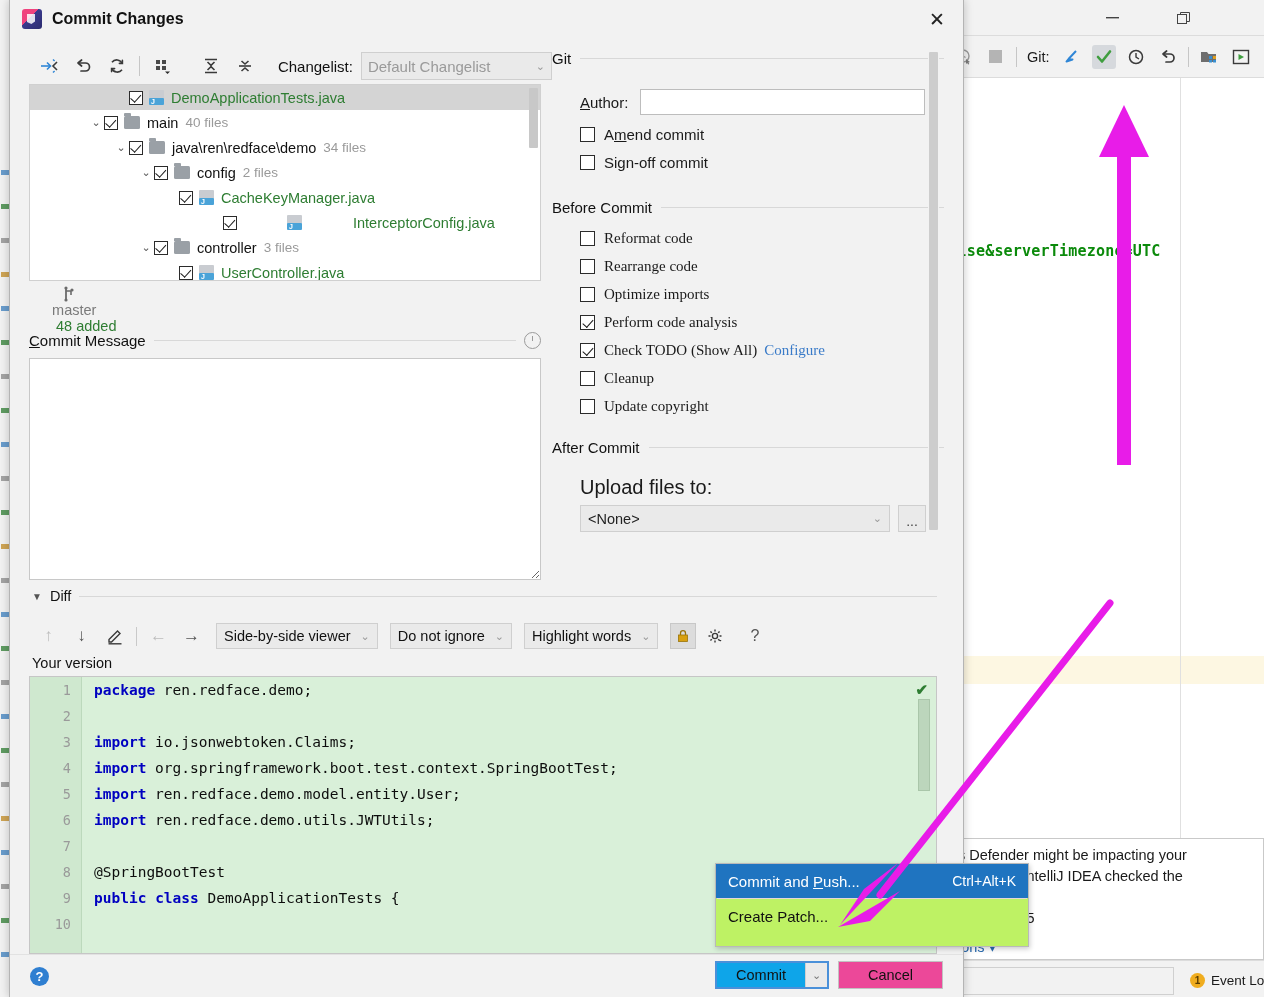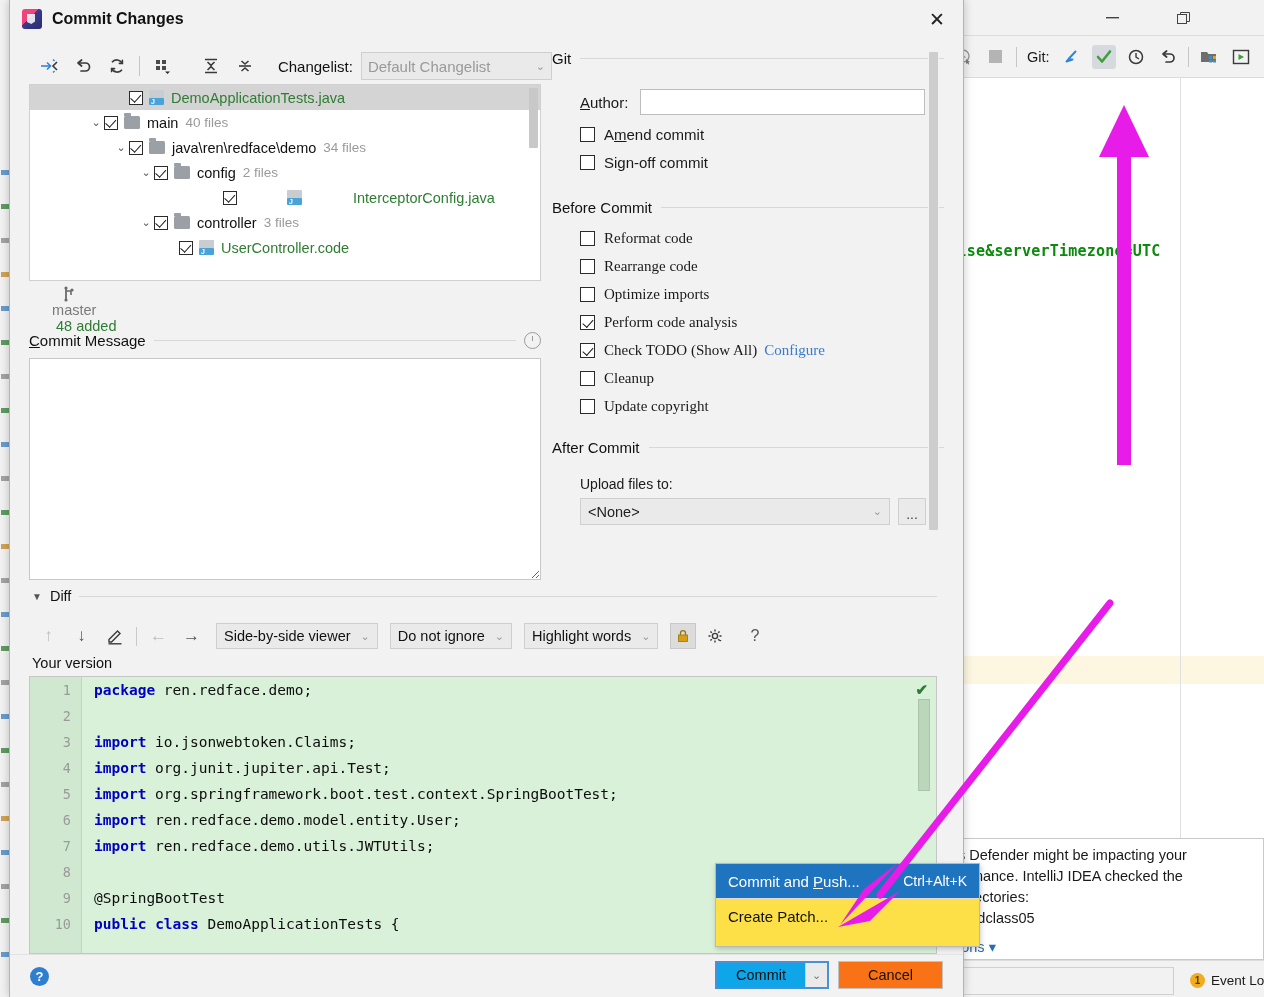--- a/index.html
+++ b/index.html
@@ -210,21 +210,21 @@
   .chk-row { display:flex; align-items:center; margin:11px 0 0 28px; font-size:15px; }
   .chk {
     width:15px; height:15px; border:1.4px solid #2b2b2b; background:#fff;
     flex:none; margin-right:9px; position:relative;
   }
   .chk.on::after {
     content:""; position:absolute; left:3.8px; top:1px; width:4.5px; height:9px;
     border:solid #1b1b1b; border-width:0 1.6px 1.6px 0; transform:rotate(42deg);
   }
   .cfg-link { color:#3a7bc8; margin-left:7px; }
-  .upload-lbl { margin:20px 0 0 28px; font-size:14px; }
+  .upload-lbl { margin:20px 0 0 28px; font-size:20px; }
   .upload-row { display:flex; align-items:center; margin:6px 0 0 28px; gap:8px; }
   .upload-combo {
     width:310px; height:27px; background:#eaeaea; border:1px solid #cfcfcf;
     display:flex; align-items:center; justify-content:space-between;
     padding:0 7px; font-size:14.5px; color:#222;
   }
   .ellip-btn {
     width:28px; height:27px; background:#eaeaea; border:1px solid #cfcfcf;
     display:flex; align-items:flex-end; justify-content:center;
     font-size:14px; color:#444; padding-bottom:2px;
@@ -277,22 +277,22 @@
     font-family:"DejaVu Sans Mono", monospace; font-size:14.5px; color:#0d0d0d;
   }
   .kw { color:#0000c0; font-weight:bold; }
   .code-check { position:absolute; right:8px; top:4px; color:#2e7d32;
     font-size:15px; font-weight:bold; }
   .code-scroll { position:absolute; right:6px; top:22px; width:12px; height:92px;
     background:#bcd6bc; border:1px solid #aac6aa; }
 
   
   .ctx-menu {
-    position:absolute; left:705px; top:863px; width:265px; height:84px;
-    background:#fde047; border:1px solid #b9b9b9; z-index:40;
+    position:absolute; left:705px; top:863px; width:314px; height:84px;
+    background:#bef264; border:1px solid #b9b9b9; z-index:40;
     box-shadow:1px 2px 5px rgba(0,0,0,.2);
   }
   .ctx-item { height:34px; display:flex; align-items:center; padding:0 12px;
     font-size:15px; color:#111; justify-content:space-between; }
   .ctx-item.hl { background:#1f74c0; color:#fff; }
   .ctx-item u { text-decoration:underline; }
   .ctx-shortcut { font-size:14px; }
   .ctx-divider { height:1px; background:#e3d7d7; margin:0 1px; }
 
   
@@ -304,21 +304,21 @@
     display:flex; align-items:center; justify-content:center; font-weight:bold;
   }
   .commit-split { position:absolute; left:705px; top:961px; display:flex;
     border:2px solid #4a90d9; height:28px; }
   .commit-main { width:88px; background:#0ea5e9; display:flex;
     align-items:center; justify-content:center; font-size:14.5px; color:#111; }
   .commit-arrow { width:22px; background:#eaeaea; border-left:1px solid #cfcfcf;
     display:flex; align-items:center; justify-content:center;
     color:#777; font-size:11px; }
   .cancel-btn { position:absolute; left:828px; top:961px; width:105px; height:28px;
-    background:#f97316; border:1px solid #c2c2c2; display:flex;
+    background:#ec4899; border:1px solid #c2c2c2; display:flex;
     align-items:center; justify-content:center; font-size:14.5px; color:#111; }
 
   
   .anno { position:absolute; z-index:60; pointer-events:none; }
 </style>
 </head>
 <body>
 
 <div id="ide">
 
@@ -533,20 +533,28 @@
           <span class="fname-dir">java\ren\redface\demo</span>
           <span class="fcount">34 files</span>
         </div>
         <div class="tree-row" style="padding-left: 108px;">
           <span class="arrow">⌄</span>
           <span class="cbx on"></span>
           <span class="folder-ico"></span>
           <span class="fname-dir">config</span>
           <span class="fcount">2 files</span>
         </div>
+        <div class="tree-row" style="padding-left: 133px;">
+          <span class="arrow"></span>
+          <span class="cbx on"></span>
+          <span class="java-ico">
+            <i>J</i>
+          </span>
+          <span class="fname-java">CacheKeyManager.java</span>
+        </div>
         <div class="tree-row" style="padding-left: 133px; gap: 44px;">
           <span class="arrow"></span>
           <span class="cbx on"></span>
           <span class="java-ico">
             <i>J</i>
           </span>
           <span class="fname-java">InterceptorConfig.java</span>
         </div>
         <div class="tree-row" style="padding-left: 108px;">
           <span class="arrow">⌄</span>
@@ -554,21 +562,21 @@
           <span class="folder-ico"></span>
           <span class="fname-dir">controller</span>
           <span class="fcount">3 files</span>
         </div>
         <div class="tree-row" style="padding-left: 133px;">
           <span class="arrow"></span>
           <span class="cbx on"></span>
           <span class="java-ico">
             <i>J</i>
           </span>
-          <span class="fname-java">UserController.code</span>
+          <span class="fname-java">UserController.java</span>
         </div>
       </div>
     <div class="tree-scroll"></div>
   </div>
 
   <div class="branch-row">
     <span class="branch-ico">
       <svg width="14" height="16" viewBox="0 0 14 16">
         <path d="M3 2v12" stroke="#6b6b6b" stroke-width="1.8"></path>
         <circle cx="3" cy="14" r="1.6" fill="#6b6b6b"></circle>
@@ -725,21 +733,20 @@
           <div class="ln">8</div>
           <div class="ln">9</div>
           <div class="ln">10</div>
         </div>
     </div>
     <div class="code-lines">
       <div id="code-rows">
           <div class="cl"><span class="kw">package</span> ren.redface.demo;</div>
           <div class="cl"></div>
           <div class="cl"><span class="kw">import</span> io.jsonwebtoken.Claims;</div>
-          <div class="cl"><span class="kw">import</span> org.junit.jupiter.api.Test;</div>
           <div class="cl"><span class="kw">import</span> org.springframework.boot.test.context.SpringBootTest;</div>
           <div class="cl"><span class="kw">import</span> ren.redface.demo.model.entity.User;</div>
           <div class="cl"><span class="kw">import</span> ren.redface.demo.utils.JWTUtils;</div>
           <div class="cl"></div>
           <div class="cl">@SpringBootTest</div>
           <div class="cl"><span class="kw">public</span> <span class="kw">class</span> DemoApplicationTests {</div>
         </div>
     </div>
     <div class="code-check">✔</div>
     <div class="code-scroll"></div>

